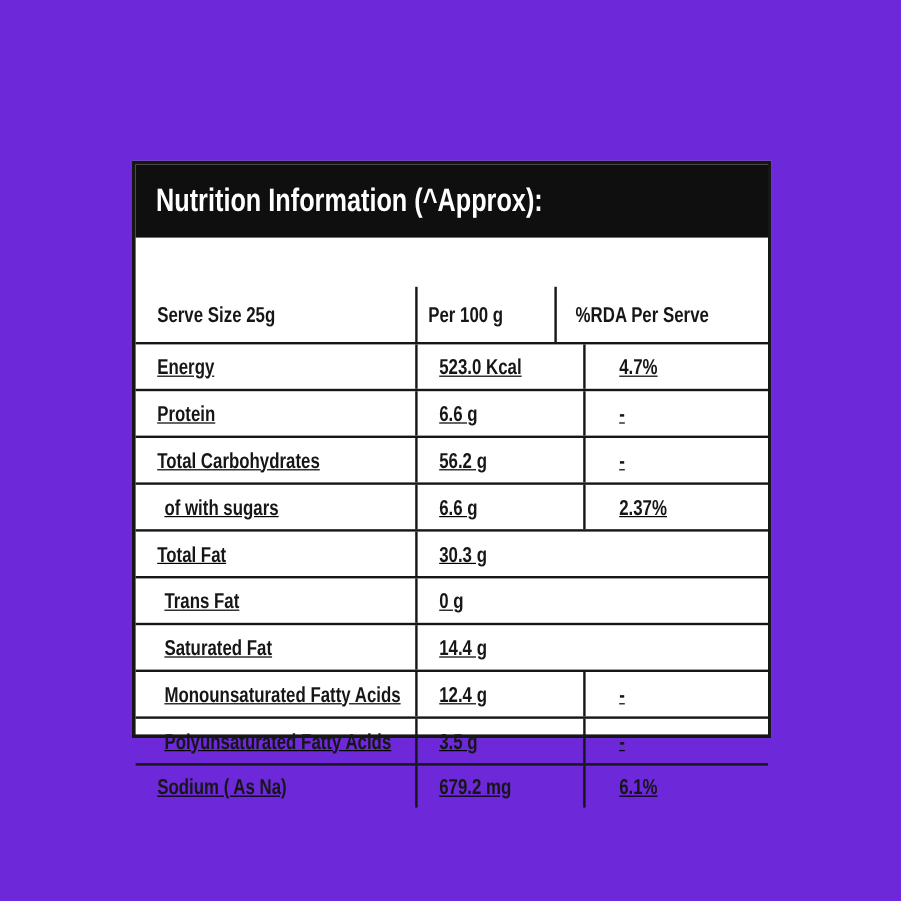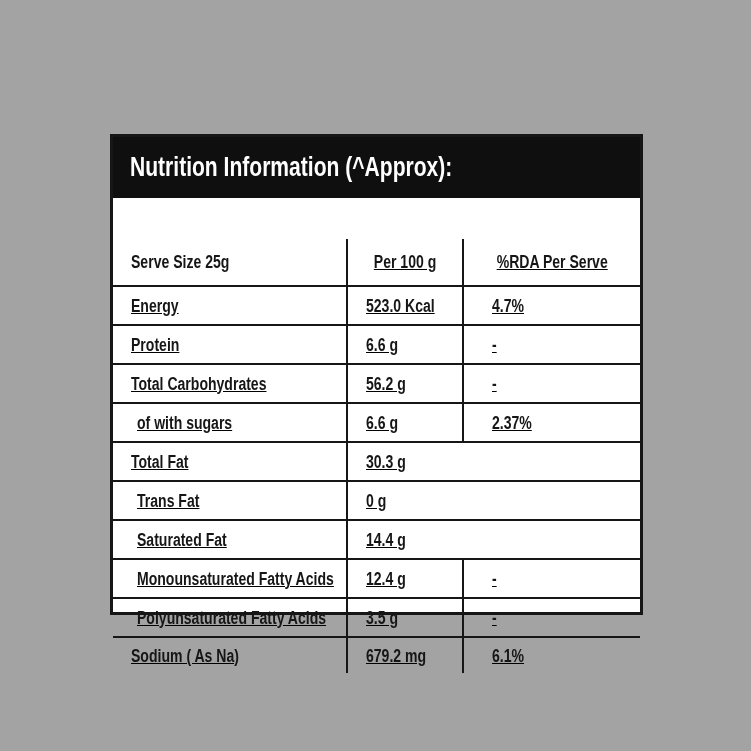--- a/index.html
+++ b/index.html
@@ -8,21 +8,21 @@
     width: 751px;
     height: 751px;
     background: #ffffff;
     font-family: "Liberation Sans", sans-serif;
     overflow: hidden;
   }
   .page {
     position: relative;
     width: 751px;
     height: 751px;
-    background: #a3a3a3;
+    background: #6d28d9;
   }
   .label {
     position: absolute;
     left: 110px;
     top: 134px;
     width: 533px;
     height: 481px;
     box-sizing: border-box;
     border: 3px solid #161616;
     background: #ffffff;
@@ -71,32 +71,31 @@
     display: flex;
     align-items: center;
     padding-left: 18px;
     box-sizing: border-box;
     overflow: hidden;
   }
   .c2, .c3 {
     border-left: 2px solid #161616;
   }
   .cell.center {
-    justify-content: center;
     padding-left: 0;
-    text-decoration: underline;
   }
   .cell.center .txt {
     transform-origin: 50% 50%;
   }
   .cell.indent {
     padding-left: 24px;
   }
   .cell.rda {
     padding-left: 28px;
+    margin-left: 24px;
   }
 </style>
 </head>
 <body>
 
 <div class="page">
   <div class="label">
 
     <div class="title-bar">
       <span class="txt title">Nutrition Information (^Approx):</span>

